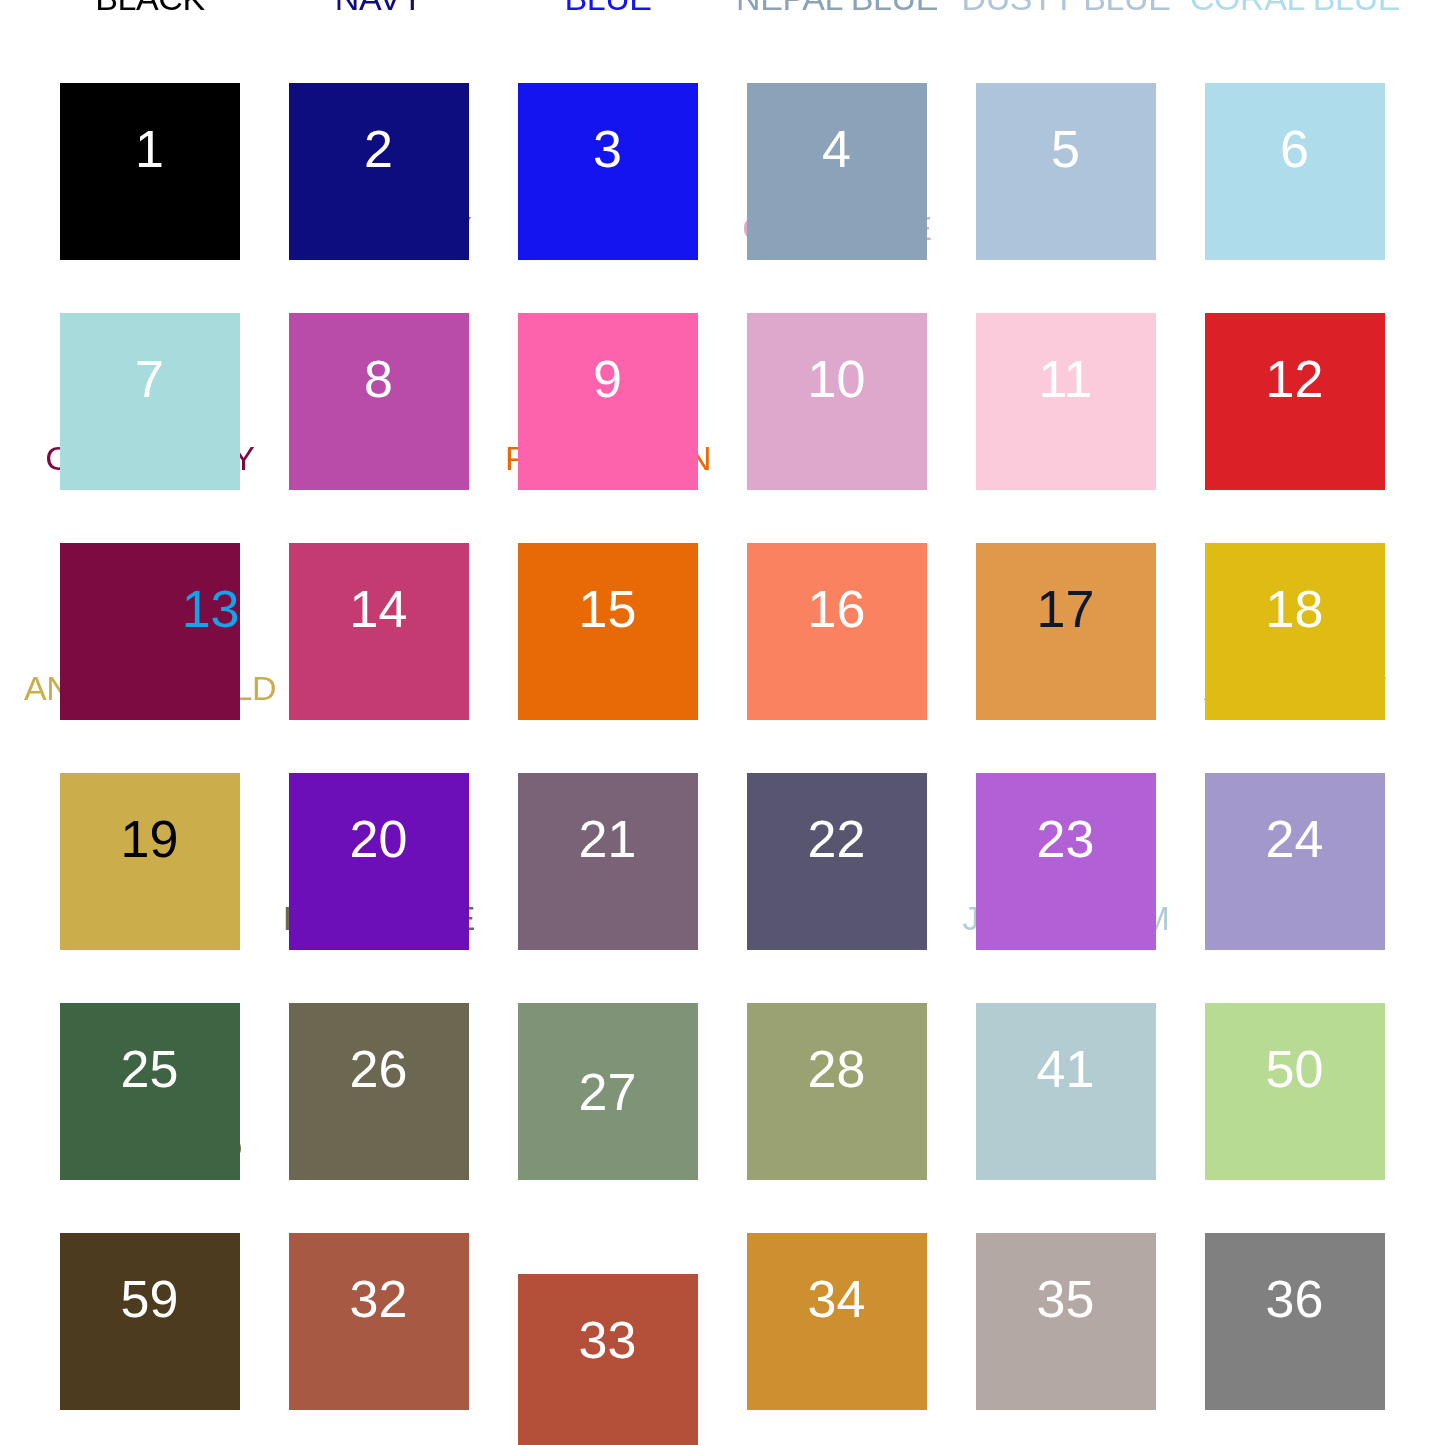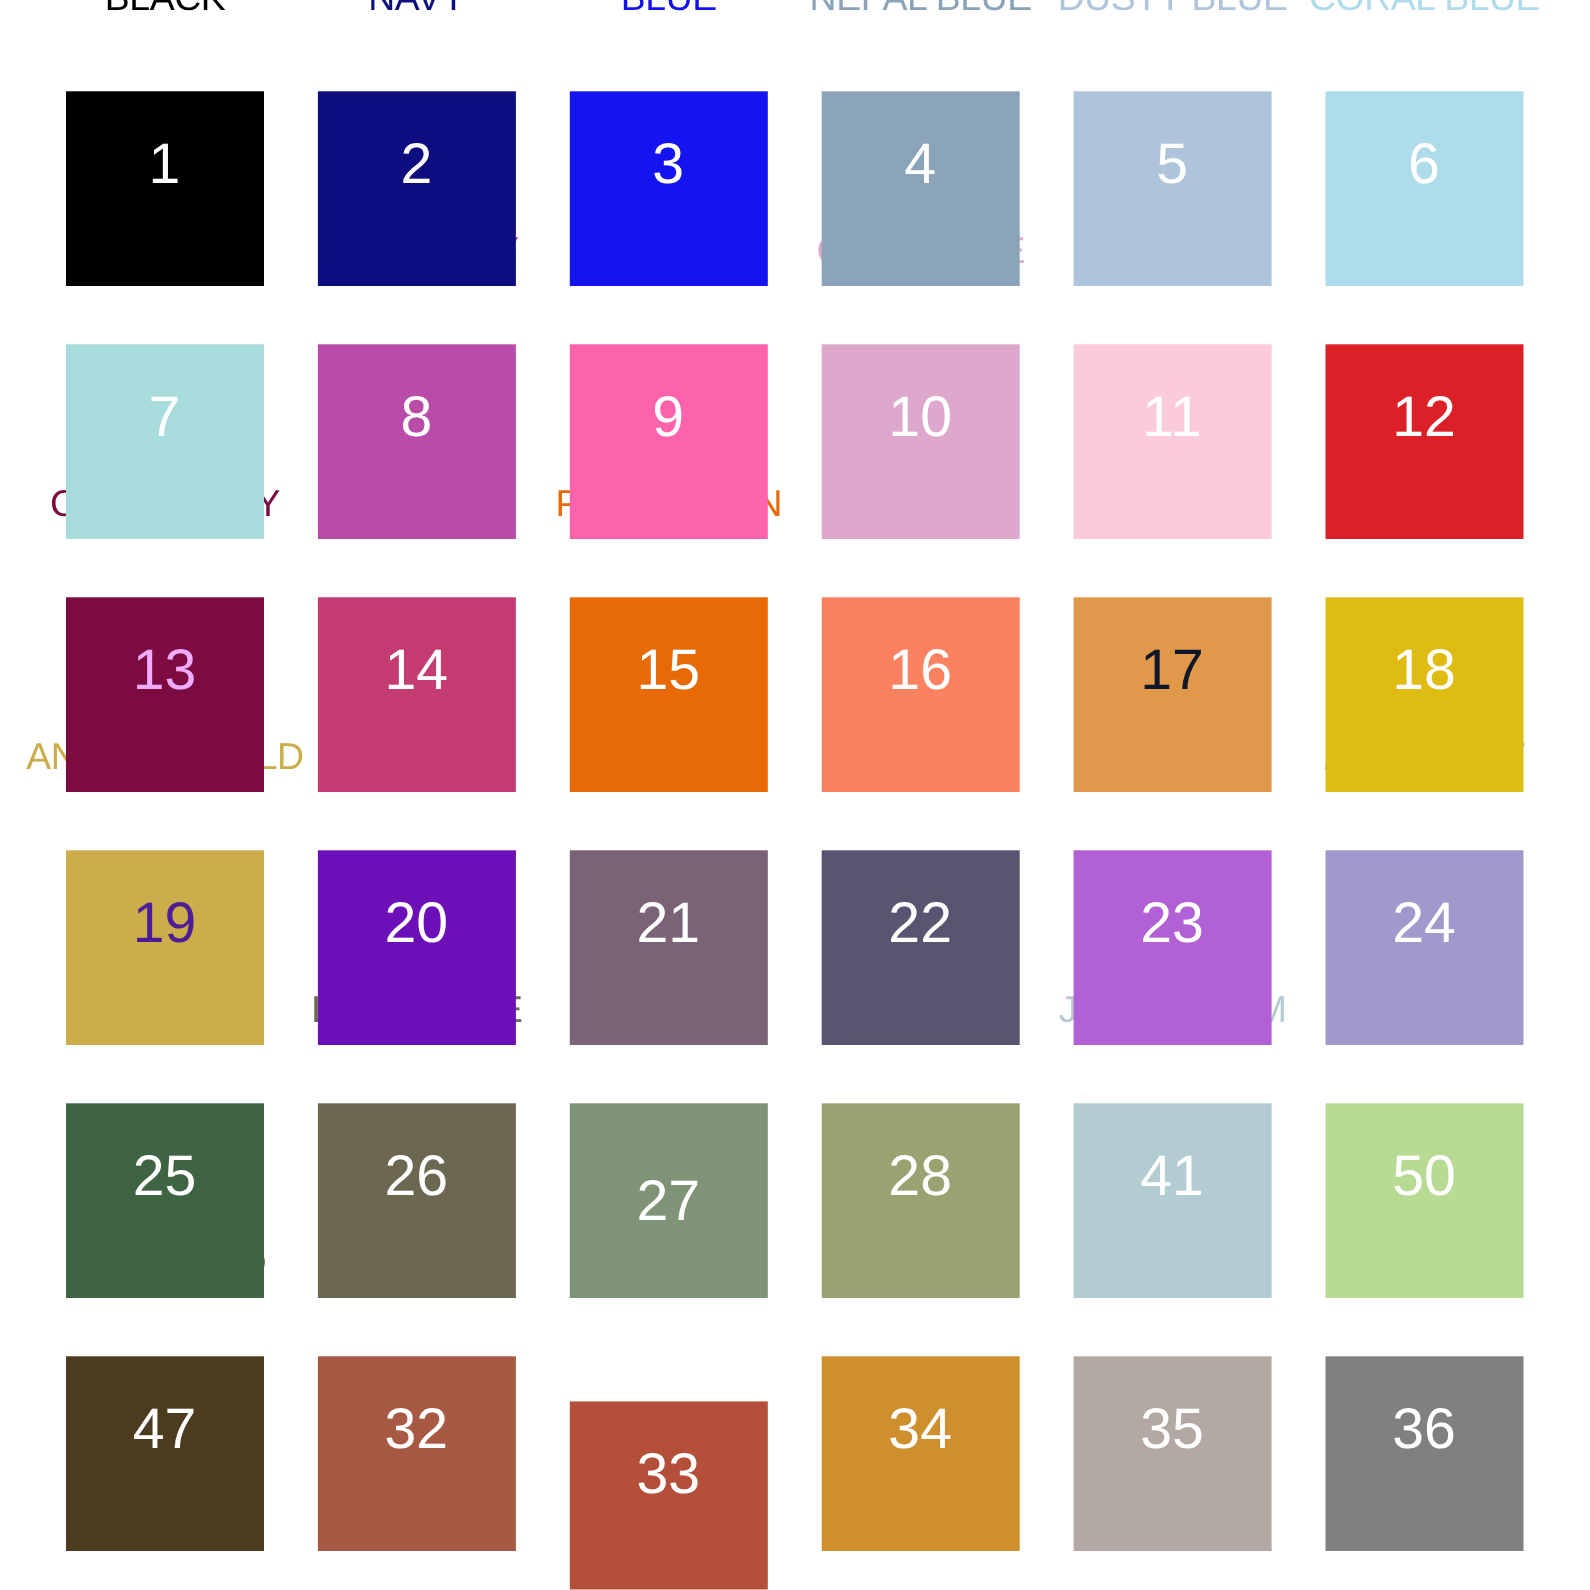--- a/index.html
+++ b/index.html
@@ -148,21 +148,21 @@
       </div>
       <div class="cell">
         <div class="swatch-label" style="color: rgb(220, 32, 40);">RED</div>
         <div class="swatch" style="background: rgb(220, 32, 40);">
           <div class="swatch-number" style="color: rgb(255, 255, 255);">12</div>
         </div>
       </div>
       <div class="cell">
         <div class="swatch-label" style="color: rgb(124, 11, 66);">CRANBERRY</div>
         <div class="swatch" style="background: rgb(124, 11, 66);">
-          <div class="swatch-number" style="color: #f0abfc;">13</div>
+          <div class="swatch-number" style="color: #0ea5e9; text-align: right;">13</div>
         </div>
       </div>
       <div class="cell">
         <div class="swatch-label" style="color: rgb(195, 59, 112);">OLD ROSE</div>
         <div class="swatch" style="background: rgb(195, 59, 112);">
           <div class="swatch-number" style="color: rgb(255, 255, 255);">14</div>
         </div>
       </div>
       <div class="cell">
         <div class="swatch-label" style="color: rgb(232, 106, 6);">PERSIMMON</div>
@@ -184,21 +184,21 @@
       </div>
       <div class="cell">
         <div class="swatch-label" style="color: rgb(223, 188, 19);">MUSTARD</div>
         <div class="swatch" style="background: rgb(223, 188, 19);">
           <div class="swatch-number" style="color: rgb(255, 255, 255);">18</div>
         </div>
       </div>
       <div class="cell">
         <div class="swatch-label" style="color: rgb(203, 173, 75);">ANTIQUE GOLD</div>
         <div class="swatch" style="background: rgb(203, 173, 75);">
-          <div class="swatch-number" style="color: #4c1d95;">19</div>
+          <div class="swatch-number" style="color: #000000;">19</div>
         </div>
       </div>
       <div class="cell">
         <div class="swatch-label" style="color: rgb(108, 15, 184);">PURPLE</div>
         <div class="swatch" style="background: rgb(108, 15, 184);">
           <div class="swatch-number" style="color: rgb(255, 255, 255);">20</div>
         </div>
       </div>
       <div class="cell">
         <div class="swatch-label" style="color: rgb(122, 98, 119);">MAUVE</div>
@@ -256,21 +256,21 @@
       </div>
       <div class="cell">
         <div class="swatch-label" style="color: rgb(184, 219, 148);">GARDEN</div>
         <div class="swatch" style="background: rgb(184, 219, 148);">
           <div class="swatch-number" style="color: rgb(255, 255, 255);">50</div>
         </div>
       </div>
       <div class="cell">
         <div class="swatch-label" style="color: rgb(76, 59, 30);">EXPRESSO</div>
         <div class="swatch" style="background: rgb(76, 59, 30);">
-          <div class="swatch-number" style="color: rgb(255, 255, 255);">47</div>
+          <div class="swatch-number" style="color: rgb(255, 255, 255);">59</div>
         </div>
       </div>
       <div class="cell">
         <div class="swatch-label" style="color: rgb(168, 89, 67);">PUMPKIN SPICE</div>
         <div class="swatch" style="background: rgb(168, 89, 67);">
           <div class="swatch-number" style="color: rgb(255, 255, 255);">32</div>
         </div>
       </div>
       <div class="cell">
         <div class="swatch-label" style="color: rgb(180, 80, 58);">RUST</div>

